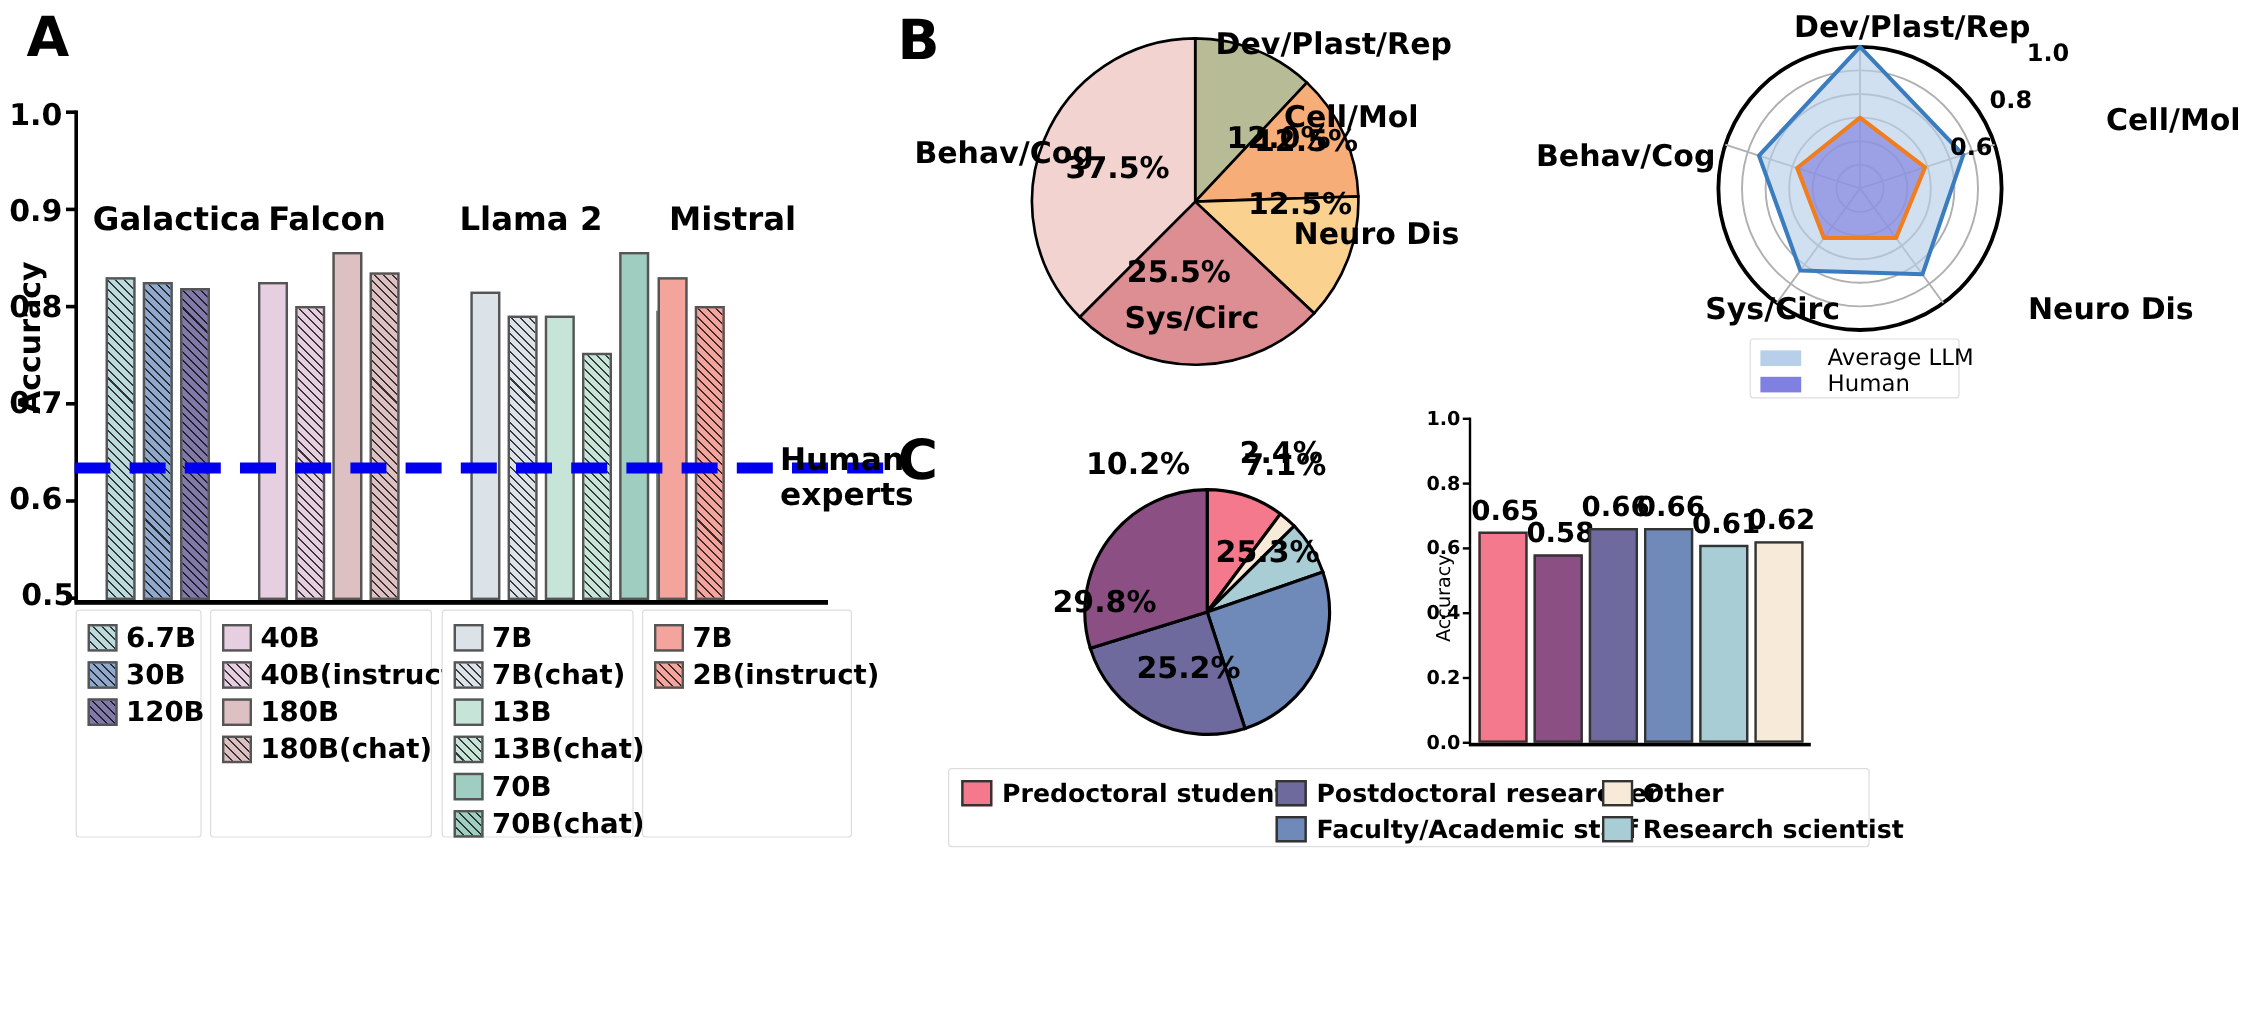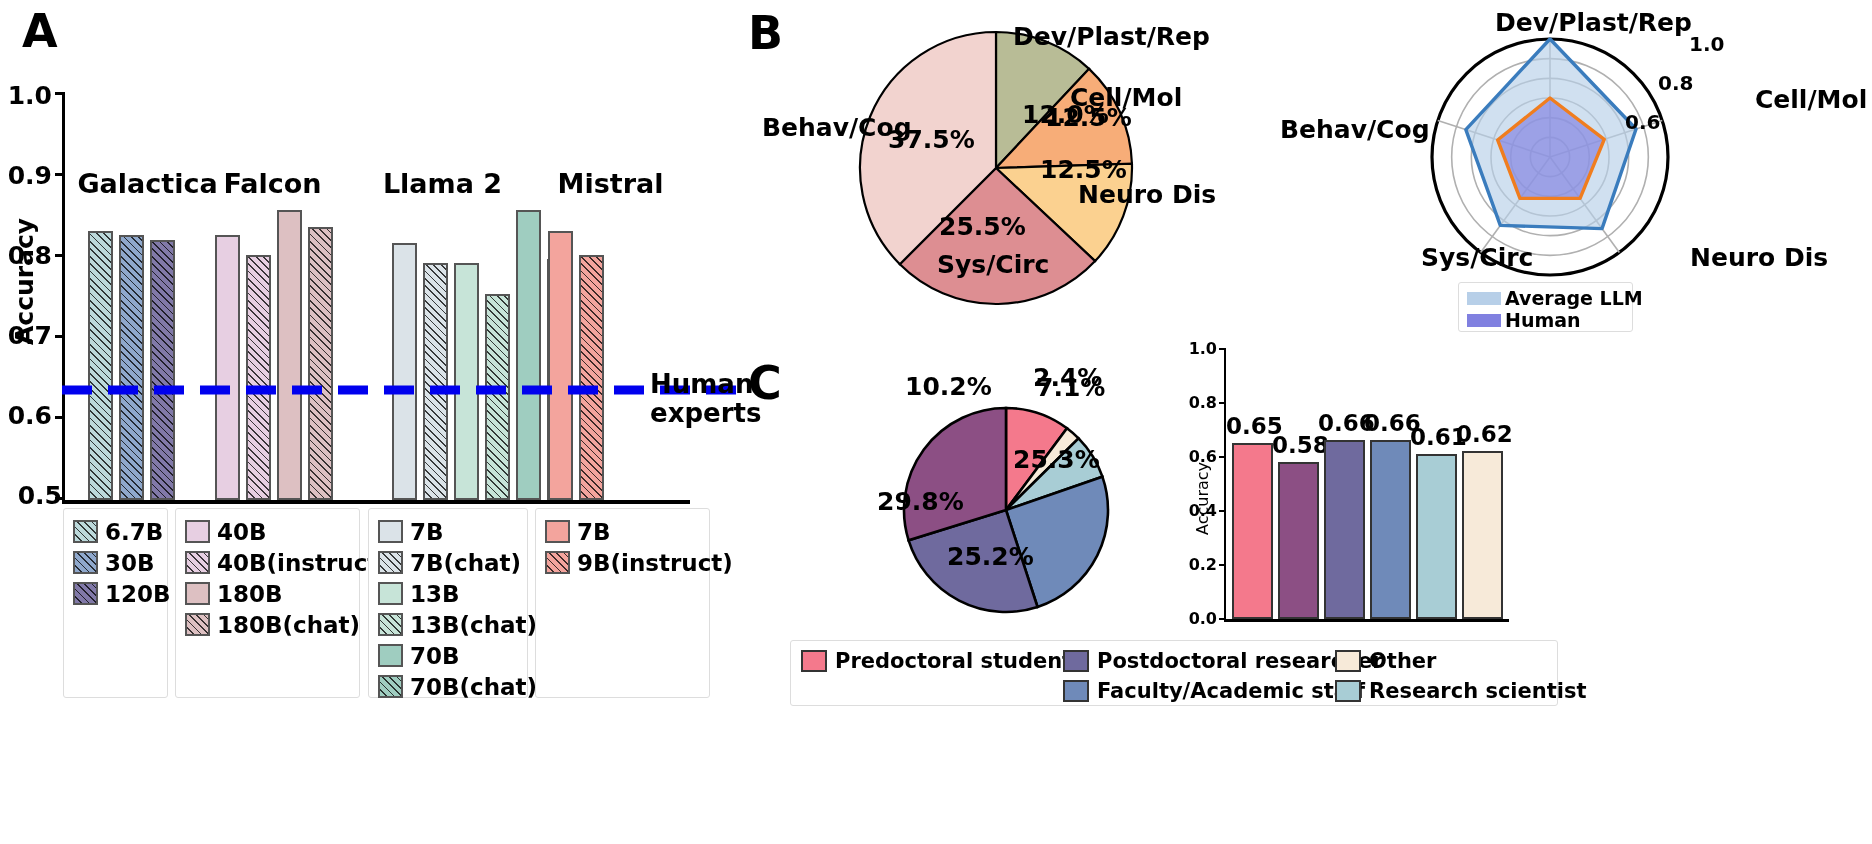--- a/index.html
+++ b/index.html
@@ -23,21 +23,21 @@
   .pie-cat{position:absolute;font-size:25px;font-weight:bold;color:#000;white-space:nowrap;}
   .radar-tick{position:absolute;font-size:20px;font-weight:bold;color:#000;}
   .radar-cat{position:absolute;font-size:25px;font-weight:bold;color:#000;white-space:nowrap;}
   .cbar-val{position:absolute;font-size:23px;font-weight:bold;color:#000;white-space:nowrap;}
   .ctick{position:absolute;font-size:16px;font-weight:bold;color:#000;text-align:right;}
   .cylabel{position:absolute;font-size:16px;color:#000;transform:rotate(-90deg);
            transform-origin:left top;white-space:nowrap;}
   .clegend-row{display:flex;align-items:center;gap:8px;height:30px;}
   .cswatch{width:26px;height:22px;border:2px solid #333;box-sizing:border-box;flex:none;}
   .clegend-txt{font-size:21px;font-weight:bold;color:#000;white-space:nowrap;}
-  .rlegend-row{display:flex;align-items:center;gap:4px;height:22px;font-weight:bold;}
+  .rlegend-row{display:flex;align-items:center;gap:22px;height:22px;}
   .rswatch{width:34px;height:13px;flex:none;}
   .rlegend-txt{font-size:19px;color:#000;white-space:nowrap;}
 </style>
 </head>
 <body>
 
 <div class="abs panel-letter" style="left:22px;top:8px;">A</div>
 
 <div class="ylabel" style="left:10px;top:345px;">Accuracy</div>
 
@@ -149,21 +149,21 @@
     </div>
 </div>
 
 <div class="legend-box" style="left:535px;top:508px;width:175px;height:190px;">
   <div class="legend-row">
       <span class="swatch" style="background:#f3a49d"></span>
       <span class="legend-txt">7B</span>
     </div>
   <div class="legend-row">
       <span class="swatch hatchsw" style="background: repeating-linear-gradient(45deg, rgba(0, 0, 0, 0) 0px, rgba(0, 0, 0, 0) 4px, rgba(0, 0, 0, 0.75) 4px, rgba(0, 0, 0, 0.75) 5.2px) rgb(243, 164, 157);"></span>
-      <span class="legend-txt">9B(instruct)</span>
+      <span class="legend-txt">2B(instruct)</span>
     </div>
 </div>
 
 <div class="abs panel-letter" style="left:748px;top:10px;">B</div>
 
 <svg class="abs" id="panelB-pie" style="left:856px;top:28px;width:280px;height:280px;" viewBox="0 0 280 280">
     <path d="M 140 140 L 140 4 A 136 136 0 0 1 233.09840640630165 40.860266670688034 Z" fill="#b8bc96" stroke="#000" stroke-width="2.2"></path>
     <path d="M 140 140 L 233.09840640630165 40.860266670688034 A 136 136 0 0 1 275.9328922097395 135.72813676537456 Z" fill="#f7ad78" stroke="#000" stroke-width="2.2"></path>
     <path d="M 140 140 L 275.9328922097395 135.72813676537456 A 136 136 0 0 1 239.13973332931198 233.09840640630165 Z" fill="#fbd190" stroke="#000" stroke-width="2.2"></path>
     <path d="M 140 140 L 239.13973332931198 233.09840640630165 A 136 136 0 0 1 43.83347775862954 236.16652224137047 Z" fill="#dd8e92" stroke="#000" stroke-width="2.2"></path>

